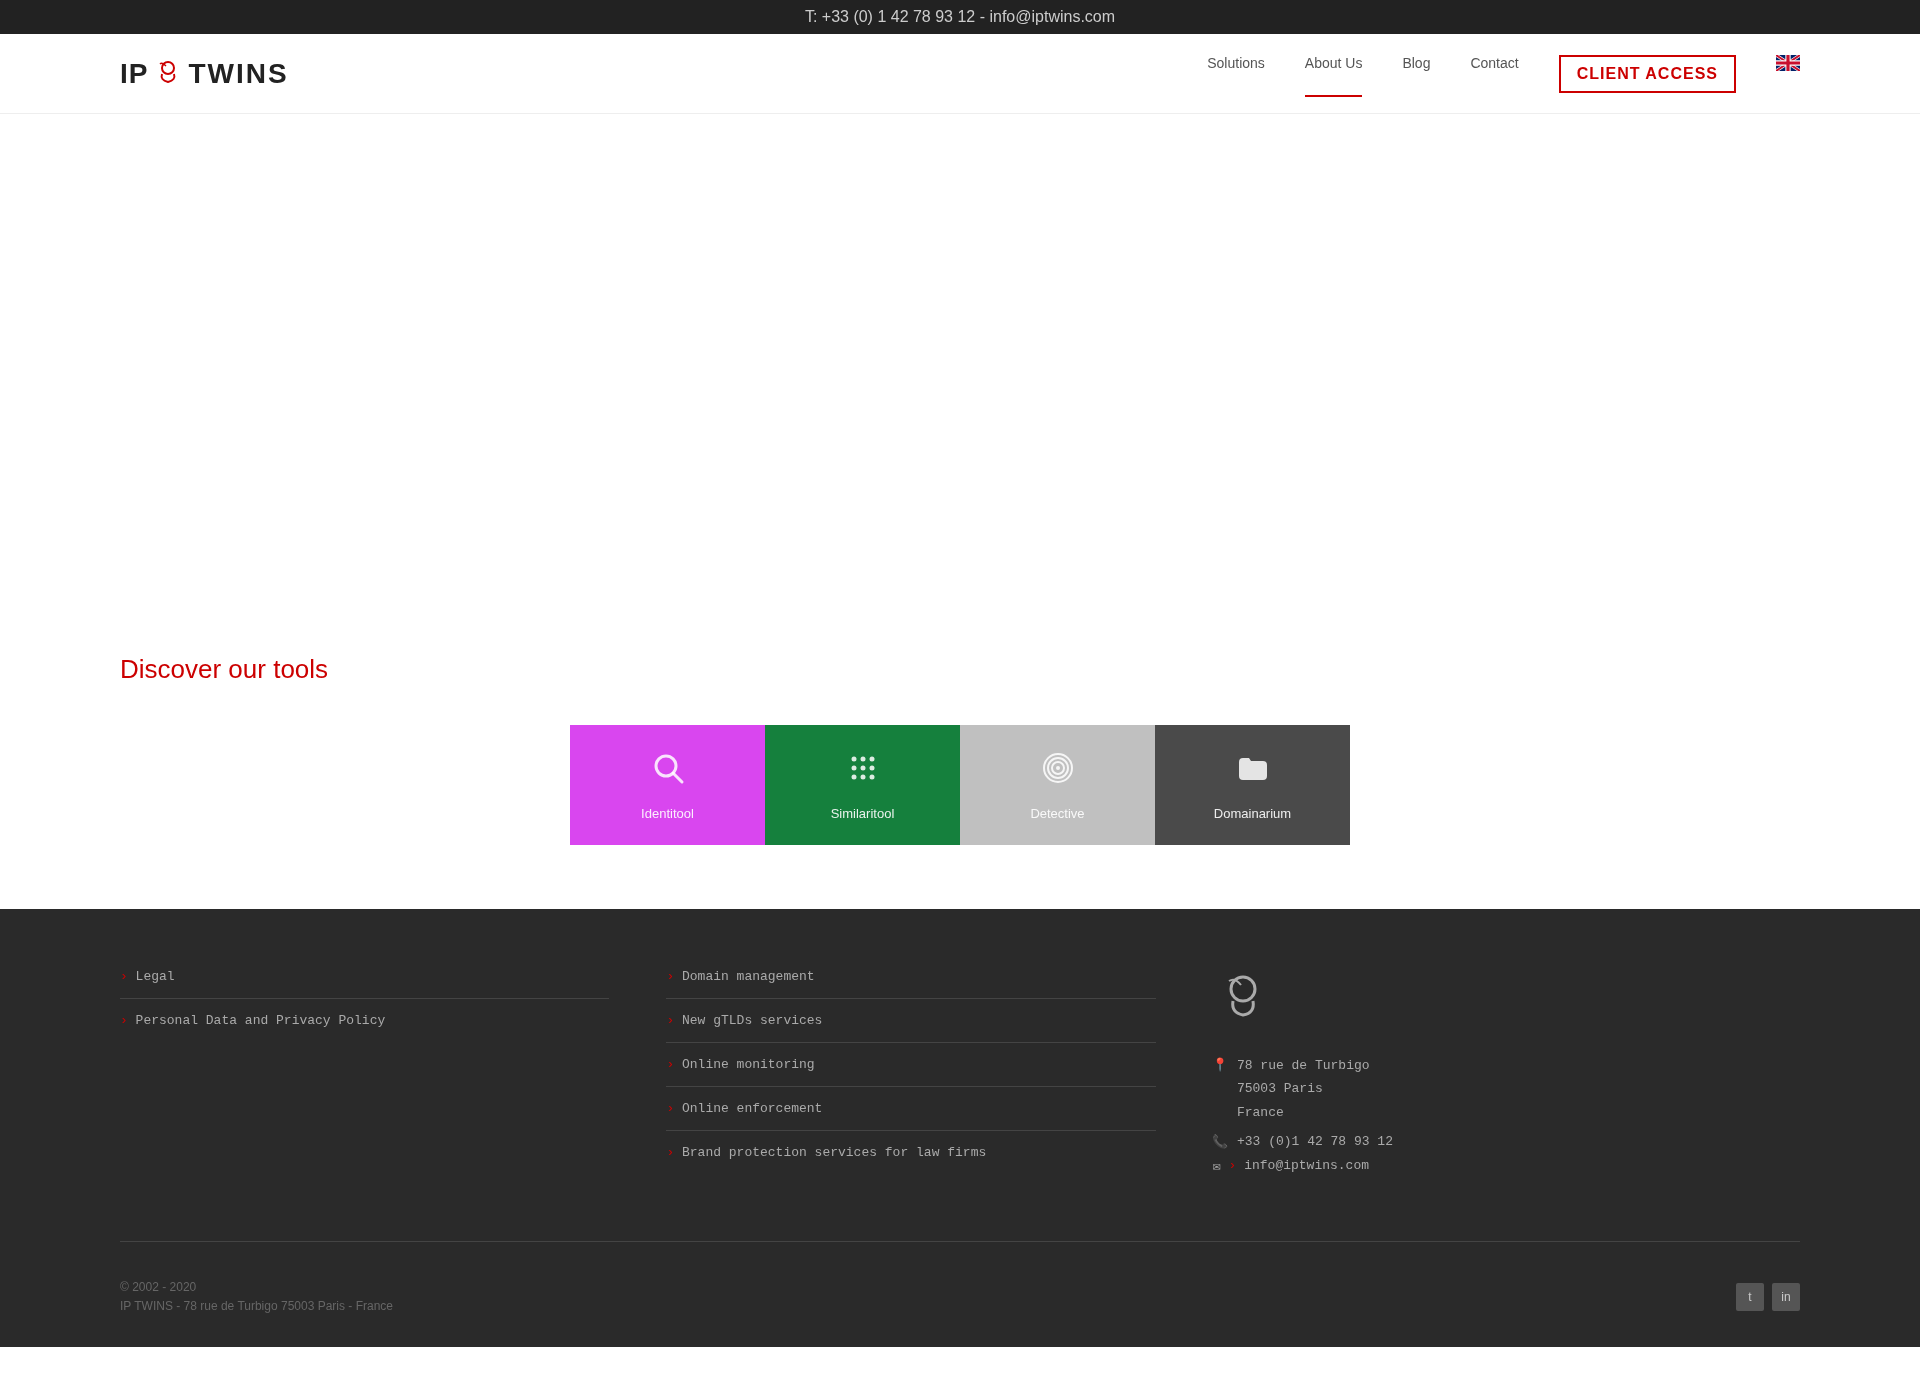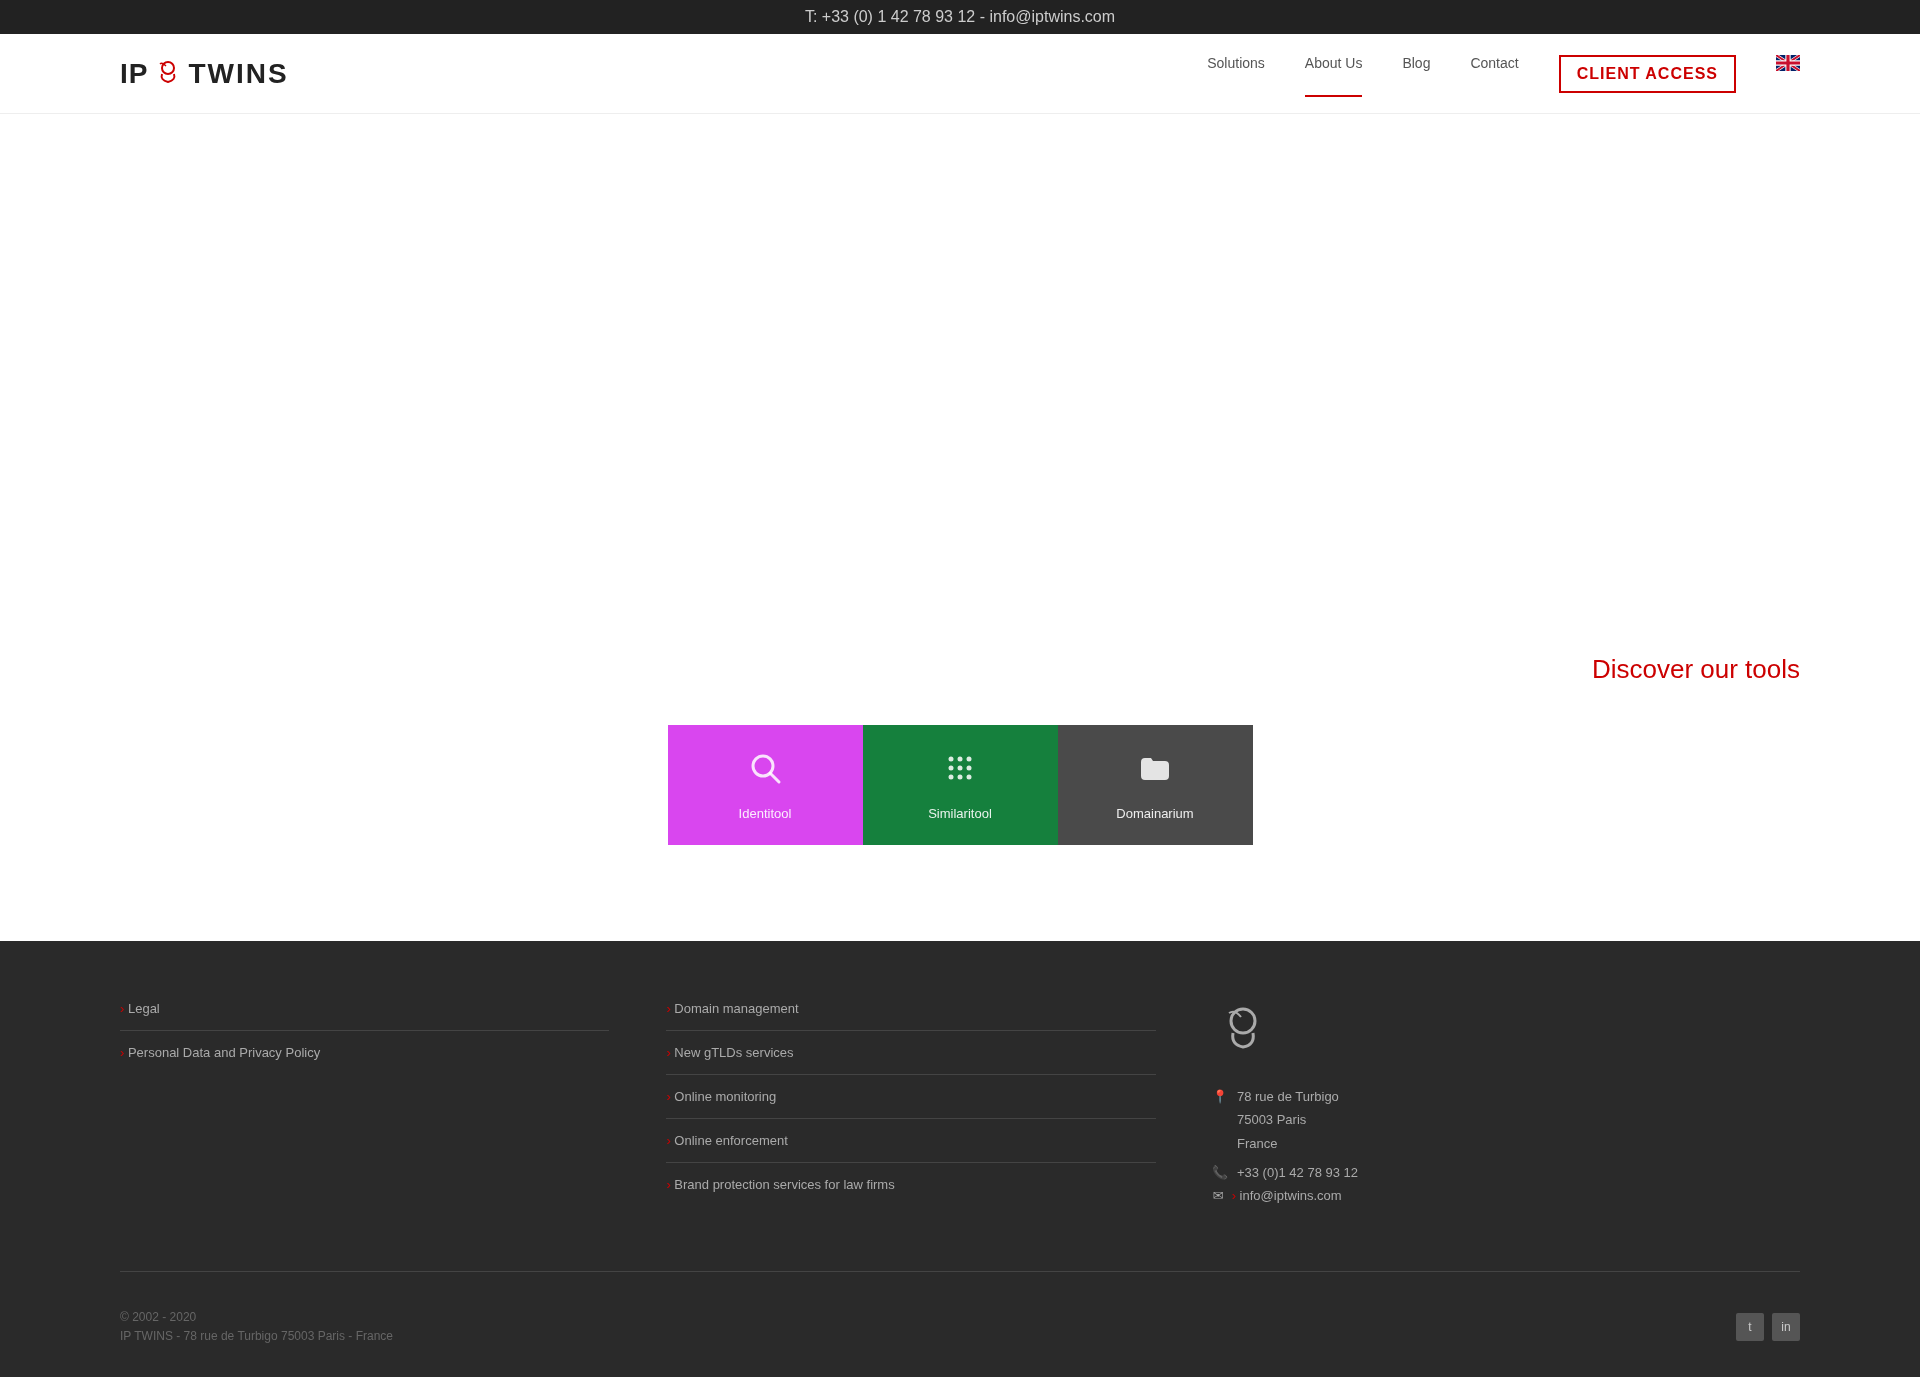--- a/index.html
+++ b/index.html
@@ -70,22 +70,22 @@
 
     
     .hero {
       height: 480px;
       background: #fff;
       position: relative;
     }
 
     
     .discover-section {
-      padding: 60px 120px 96px;
-      text-align: right;
+      padding: 60px 120px 64px;
+      text-align: left;
     }
     .discover-title {
       font-size: 26px;
       color: #cc0000;
       margin-bottom: 40px;
       font-weight: 400;
     }
     .tools-grid {
       display: flex;
       gap: 0;
@@ -117,20 +117,21 @@
     
     .footer {
       background: #2a2a2a;
       color: #aaa;
       padding: 60px 120px 30px;
     }
     .footer-top {
       display: flex;
       gap: 57px;
       margin-bottom: 40px;
+      font-family: Liberation Mono, monospace;
     }
     .footer-col { flex: 1; }
     .footer-col a {
       display: block;
       color: #aaa;
       text-decoration: none;
       font-size: 13px;
       margin-bottom: 14px;
       border-bottom: 1px solid #444;
       padding-bottom: 14px;
@@ -277,20 +278,32 @@
           <circle cx="18" cy="18" r="2.5" fill="rgba(255,255,255,0.85)"></circle>
           <circle cx="27" cy="18" r="2.5" fill="rgba(255,255,255,0.85)"></circle>
           <circle cx="9" cy="27" r="2.5" fill="rgba(255,255,255,0.85)"></circle>
           <circle cx="18" cy="27" r="2.5" fill="rgba(255,255,255,0.85)"></circle>
           <circle cx="27" cy="27" r="2.5" fill="rgba(255,255,255,0.85)"></circle>
         </svg>
       </div>
       <span class="tool-label">Similaritool</span>
     </div>
 
+    <div class="tool-card mid-gray">
+      <div class="tool-icon">
+        <svg width="36" height="36" viewBox="0 0 36 36" fill="none" xmlns="http://www.w3.org/2000/svg">
+
+          <circle cx="18" cy="18" r="14" stroke="rgba(255,255,255,0.85)" stroke-width="2" fill="none"></circle>
+          <circle cx="18" cy="18" r="10" stroke="rgba(255,255,255,0.85)" stroke-width="2" fill="none"></circle>
+          <circle cx="18" cy="18" r="6" stroke="rgba(255,255,255,0.85)" stroke-width="2" fill="none"></circle>
+          <circle cx="18" cy="18" r="2" fill="rgba(255,255,255,0.85)"></circle>
+        </svg>
+      </div>
+      <span class="tool-label">Detective</span>
+    </div>
 
     <div class="tool-card dark-gray">
       <div class="tool-icon">
         <svg width="36" height="36" viewBox="0 0 36 36" fill="none" xmlns="http://www.w3.org/2000/svg">
 
           <path d="M4 12 Q4 8 8 8 L14 8 L16 11 L28 11 Q32 11 32 15 L32 26 Q32 30 28 30 L8 30 Q4 30 4 26 Z" fill="rgba(255,255,255,0.85)"></path>
         </svg>
       </div>
       <span class="tool-label">Domainarium</span>
     </div>

